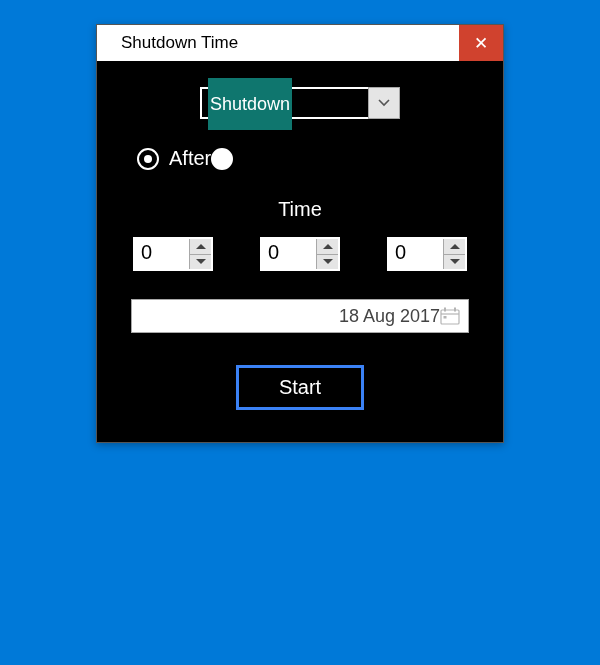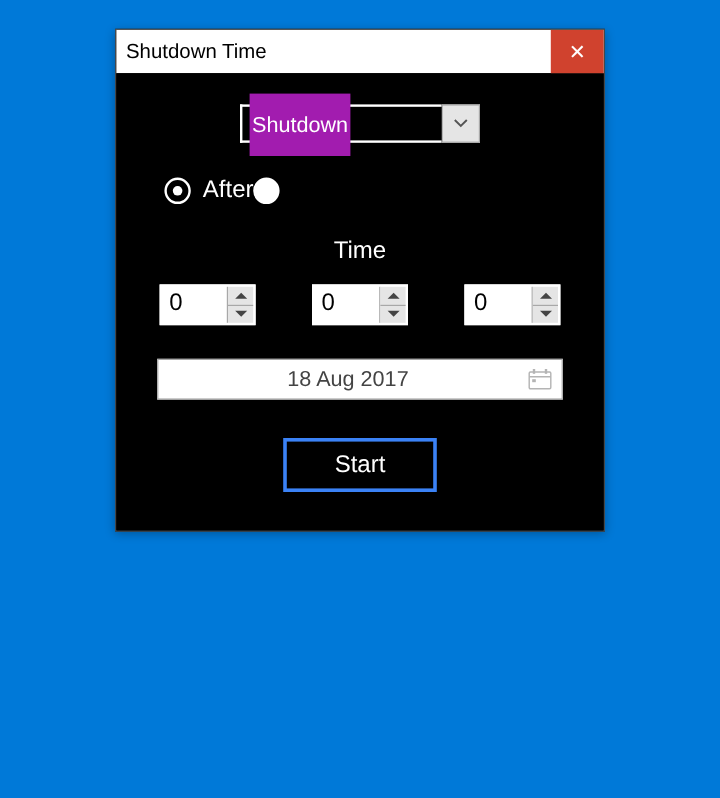--- a/index.html
+++ b/index.html
@@ -19,21 +19,21 @@
     background: #000;
     border: 1px solid #555;
     box-shadow: 0 2px 8px rgba(0,0,0,0.3);
   }
   .titlebar {
     height: 36px;
     background: #fff;
     display: flex;
     align-items: center;
     justify-content: space-between;
-    padding-left: 8px;
+    padding-left: 24px;
   }
   .titlebar-title {
     font-size: 17px;
     color: #000;
     font-weight: 400;
   }
   .close-btn {
     width: 44px;
     height: 36px;
     background: #d0422e;
@@ -67,21 +67,21 @@
     border-right: none;
     background: #000;
     color: #fff;
     font-size: 18px;
     text-align: left;
     padding: 2px 6px;
     line-height: 26px;
     position: relative;
   }
   .combo-text-highlight {
-    background: #a21caf;
+    background: #0f766e;
     color: #fff;
     padding: 16px 2px;
   }
   .combo-arrow {
     width: 32px;
     height: 32px;
     background: #e5e5e5;
     border: 1px solid #a8a8a8;
     display: flex;
     align-items: center;
@@ -162,21 +162,21 @@
     height: 34px;
     background: #fff;
     border: 1px solid #a8a8a8;
     display: flex;
     align-items: center;
     padding: 0 8px;
     margin: 0 4px 32px 4px;
   }
   .date-text {
     flex: 1;
-    text-align: center;
+    text-align: right;
     color: #444;
     font-size: 18px;
   }
   .date-icon {
     width: 20px;
     height: 18px;
     opacity: 0.55;
   }
   .start-btn {
     display: inline-block;

